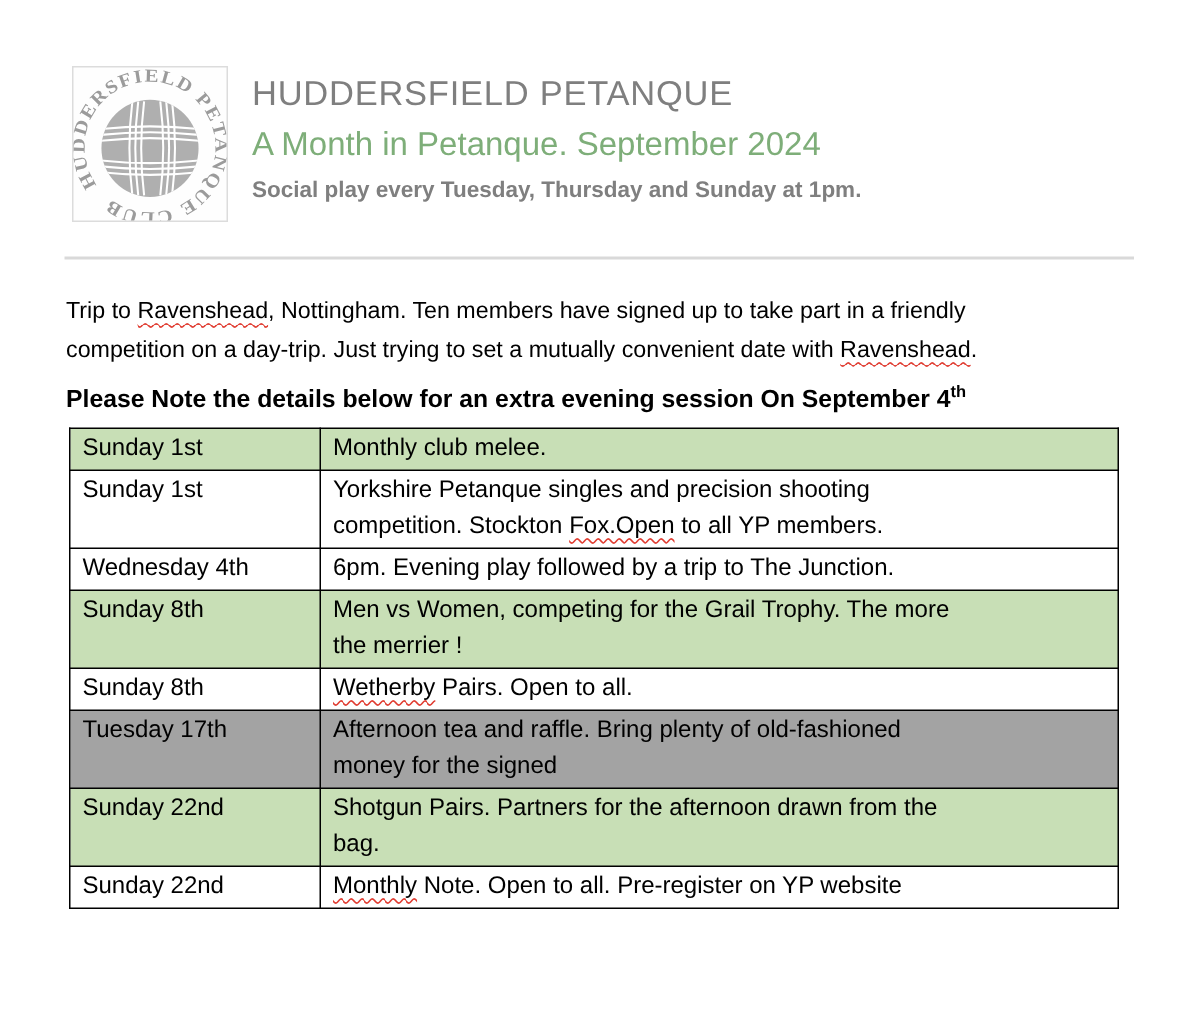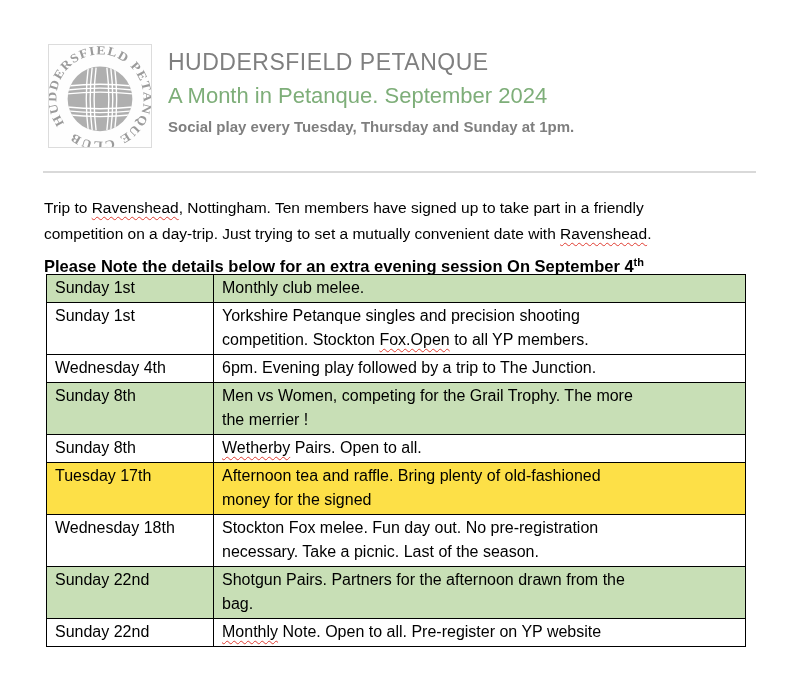--- a/index.html
+++ b/index.html
@@ -20,21 +20,21 @@
   
   .intro{position:absolute;left:44px;top:179px;width:725px;font-size:15.5px;line-height:26px;
          white-space:pre-line;}
   .note{position:absolute;left:44px;top:240px;width:725px;font-size:16.5px;font-weight:700;}
   .note sup{font-size:11px;vertical-align:super;line-height:0;}
 
   .squiggle{text-decoration-line:underline;text-decoration-style:wavy;
             text-decoration-thickness:1px;text-underline-offset:3px;}
 
   
-  table.events{position:absolute;left:46px;top:274px;width:700px;border-collapse:collapse;
+  table.events{position:absolute;left:46px;top:285px;width:700px;border-collapse:collapse;
                table-layout:fixed;font-size:16px;}
   table.events td{border:1.5px solid #000;padding:1px 8px 2px 8px;line-height:24px;
                   vertical-align:top;white-space:pre-line;}
   td.date-cell{width:150px;}
 </style>
 </head>
 <body>
 
 <div class="page">
 
@@ -99,29 +99,24 @@
         </tr>
         <tr style="background: rgb(200, 223, 182);">
           <td class="date-cell">Sunday 8th</td>
           <td class="details-cell"><span>Men vs Women, competing for the Grail Trophy. The more
 the merrier !</span></td>
         </tr>
         <tr>
           <td class="date-cell">Sunday 8th</td>
           <td class="details-cell"><span class="squiggle" style="text-decoration-color: rgb(224, 60, 49);">Wetherby</span><span> Pairs. Open to all.</span></td>
         </tr>
-        <tr style="background: #fde047;">
+        <tr style="background: #a3a3a3;">
           <td class="date-cell">Tuesday 17th</td>
           <td class="details-cell"><span>Afternoon tea and raffle. Bring plenty of old-fashioned
 money for the signed</span></td>
-        </tr>
-        <tr>
-          <td class="date-cell">Wednesday 18th</td>
-          <td class="details-cell"><span>Stockton Fox melee. Fun day out. No pre-registration
-necessary. Take a picnic. Last of the season.</span></td>
         </tr>
         <tr style="background: rgb(200, 223, 182);">
           <td class="date-cell">Sunday 22nd</td>
           <td class="details-cell"><span>Shotgun Pairs. Partners for the afternoon drawn from the
 bag.</span></td>
         </tr>
         <tr>
           <td class="date-cell">Sunday 22nd</td>
           <td class="details-cell"><span class="squiggle" style="text-decoration-color: rgb(224, 60, 49);">Monthly</span><span> Note. Open to all. Pre-register on YP website</span></td>
         </tr>

